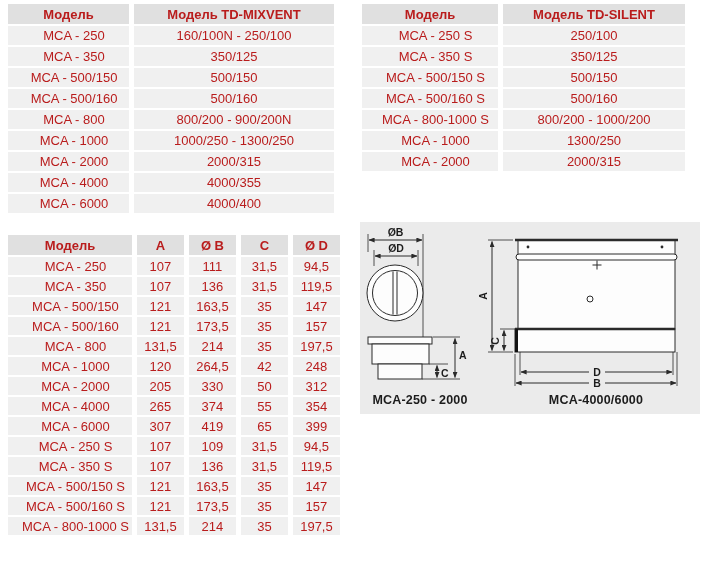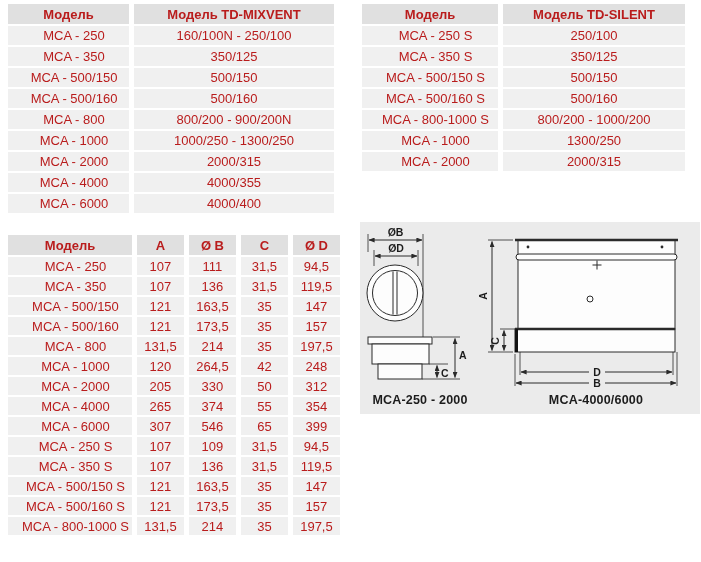--- a/index.html
+++ b/index.html
@@ -195,21 +195,21 @@
         <tr>
           <td>MCA - 4000</td>
           <td>265</td>
           <td>374</td>
           <td>55</td>
           <td>354</td>
         </tr>
         <tr>
           <td>MCA - 6000</td>
           <td>307</td>
-          <td>546</td>
+          <td>419</td>
           <td>65</td>
           <td>399</td>
         </tr>
         <tr>
           <td>MCA - 250 S</td>
           <td>107</td>
           <td>109</td>
           <td>31,5</td>
           <td>94,5</td>
         </tr>

